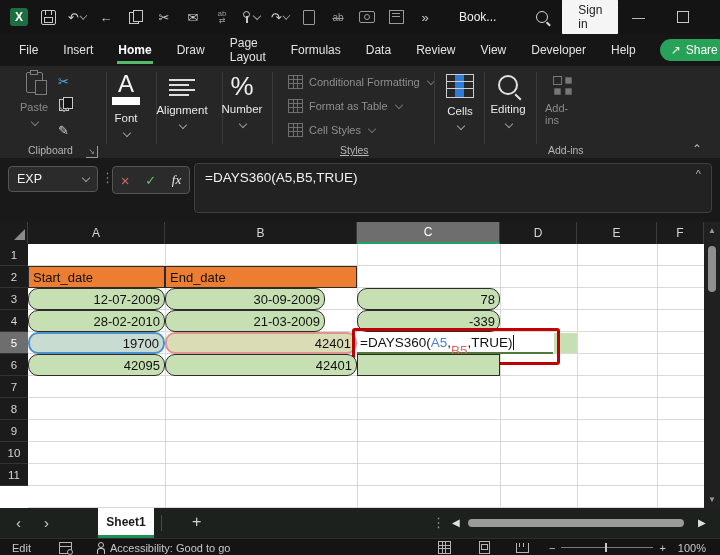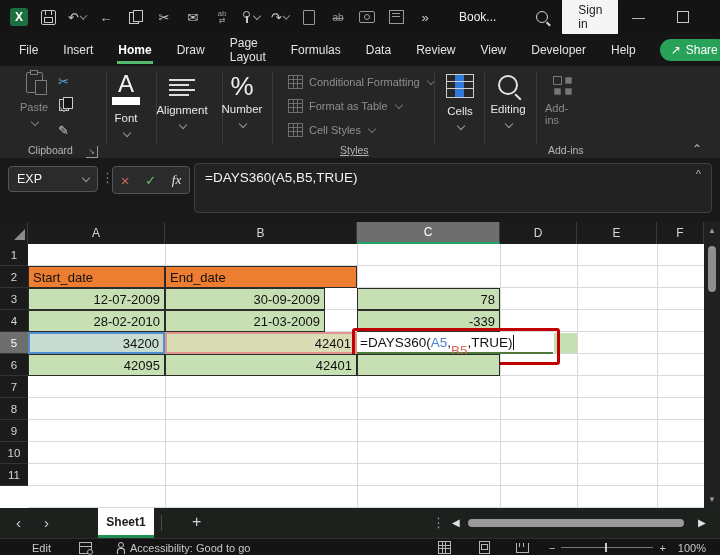--- a/index.html
+++ b/index.html
@@ -67,21 +67,21 @@
   .finput{position:absolute;left:194px;top:5px;width:518px;height:50px;background:#222;border:1px solid #3f3f3f;border-radius:4px;color:#f2f2f2;font-size:13.5px;padding:6px 10px;box-sizing:border-box;}
   
   .colhdr{position:absolute;top:222px;height:22px;background:#1b1b1b;color:#d5d5d5;font-size:12px;display:flex;align-items:center;justify-content:center;border-right:1px solid #3a3a3a;box-sizing:border-box;}
   .colhdr.sel{background:#6e6e6e;color:#fff;border-bottom:2px solid #21a366;}
   .rowhdr{position:absolute;left:0;width:28px;height:22px;background:#1b1b1b;color:#d5d5d5;font-size:11.5px;display:flex;align-items:center;justify-content:center;border-bottom:1px solid #333;box-sizing:border-box;}
   .rowhdr.sel{background:#6e6e6e;color:#fff;}
   #gridbody{position:absolute;left:28px;top:244px;width:676px;height:264px;background:#fff;
     background-image:repeating-linear-gradient(to bottom,transparent 0,transparent 21px,#d9d9d9 21px,#d9d9d9 22px);}
   .vline{position:absolute;top:244px;height:264px;width:1px;background:#d9d9d9;}
   .cell{position:absolute;height:22px;font-size:13px;color:#111;display:flex;align-items:center;box-sizing:border-box;border:1px solid #2b2b2b;padding:0 4px;text-align:center;}
-  .cell.right{justify-content:flex-end;}
+  .cell.right{justify-content:flex-end;border-radius:10px;}
   .editcell{position:absolute;left:357px;top:332px;width:196px;height:22px;background:#fff;border-bottom:2px solid #4f7a3a;box-sizing:border-box;display:flex;align-items:center;font-size:13.5px;color:#111;padding-left:3px;white-space:nowrap;}
   .caret{display:inline-block;width:1px;height:15px;background:#111;margin-left:1px;}
   .redbox{position:absolute;left:352px;top:328px;width:202px;height:31px;border:3px solid #c00000;border-radius:3px;pointer-events:none;}
   
   #vscroll{position:absolute;left:704px;top:222px;width:16px;height:286px;background:#202020;}
   .vthumb{position:absolute;left:4px;top:24px;width:8px;height:46px;background:#8f8f8f;border-radius:4px;}
   .tri{font-size:8px;color:#9a9a9a;text-align:center;width:16px;position:absolute;}
   
   #sheetbar{position:absolute;left:0;top:508px;width:720px;height:30px;background:#1d211d;display:flex;align-items:center;color:#cfcfcf;}
   .sheettab{position:absolute;left:98px;top:0;width:56px;height:27px;background:#fff;color:#1a1a1a;font-weight:bold;font-size:12px;display:flex;align-items:center;justify-content:center;border-bottom:3px solid #1e8e52;}
@@ -315,21 +315,21 @@
   <div class="cell" style="left:165px;top:266px;width:192px;background:#ED7D31;">End_date</div>
 
   <div class="cell right" style="left:28px;top:288px;width:137px;background:#C6E0B4;">12-07-2009</div>
   <div class="cell right" style="left:165px;top:288px;width:160px;background:#C6E0B4;">30-09-2009</div>
   <div class="cell right" style="left:357px;top:288px;width:143px;background:#C6E0B4;">78</div>
 
   <div class="cell right" style="left:28px;top:310px;width:137px;background:#C6E0B4;">28-02-2010</div>
   <div class="cell right" style="left:165px;top:310px;width:160px;background:#C6E0B4;">21-03-2009</div>
   <div class="cell right" style="left:357px;top:310px;width:143px;background:#C6E0B4;">-339</div>
 
-  <div class="cell right" style="left:28px;top:332px;width:137px;background:#c9dcd1;border:2px solid #4f90cc;">34200</div>
+  <div class="cell right" style="left:28px;top:332px;width:137px;background:#c9dcd1;border:2px solid #4f90cc;">19700</div>
   <div class="cell right" style="left:165px;top:332px;width:192px;background:#d9dcb5;border:2px solid #e09490;">42401</div>
   <div class="editcell">
     <span>=DAYS360(</span>
       <span style="color:#4E7FD0;">A5</span>
       <span>,</span>
       <span style="color:#D96A62;margin-top:16px;">B5</span>
       <span>,TRUE)</span>
       <span class="caret"></span>
   </div>
   <div class="abs" style="left:554px;top:333px;width:23px;height:20px;background:#C6E0B4;"></div>
@@ -351,21 +351,21 @@
     <span class="sheettab">Sheet1</span>
     <span class="abs" style="left:161px;top:7px;width:1px;height:16px;background:#4a4a4a;"></span>
     <span class="abs" style="left:192px;top:5px;font-size:16px;color:#d5d5d5;">+</span>
     <span class="abs" style="left:432px;top:7px;font-size:13px;color:#9a9a9a;">⋮</span>
     <span class="abs" style="left:452px;top:9px;font-size:10px;color:#e0e0e0;">◀</span>
     <span class="hthumb"></span>
     <span class="abs" style="left:698px;top:9px;font-size:10px;color:#e0e0e0;">▶</span>
   </div>
 
   <div id="statusbar">
-    <span style="margin-left:32px;">Edit</span>
+    <span style="margin-left:12px;">Edit</span>
     <span class="macro-ic" style="margin-left:28px;"></span>
     <span class="person-ic" style="margin-left:24px;"></span>
     <span style="margin-left:6px;">Accessibility: Good to go</span>
     <span class="view-grid" style="margin-left:auto;"></span>
     <span class="view-page" style="margin-left:28px;"></span>
     <span class="view-break" style="margin-left:26px;"></span>
     <span style="margin-left:20px;">−</span>
     <span class="zoomline"></span>
     <span>+</span>
     <span style="margin-left:12px;margin-right:14px;">100%</span>

